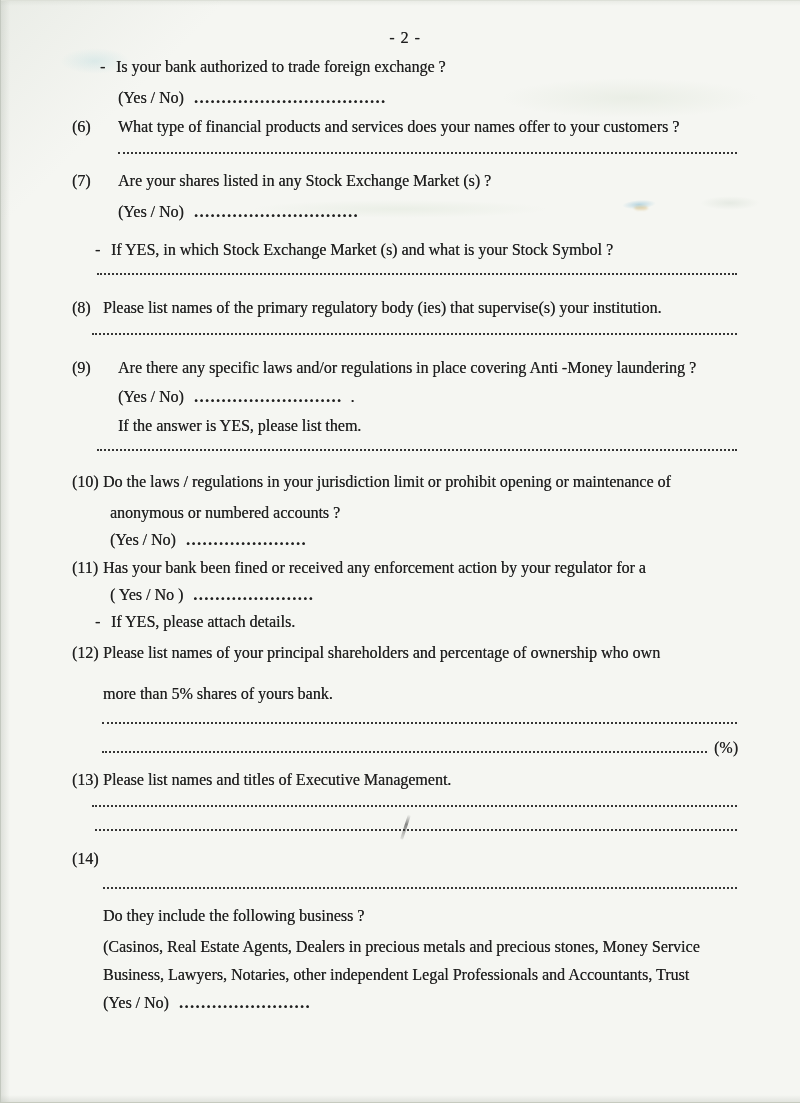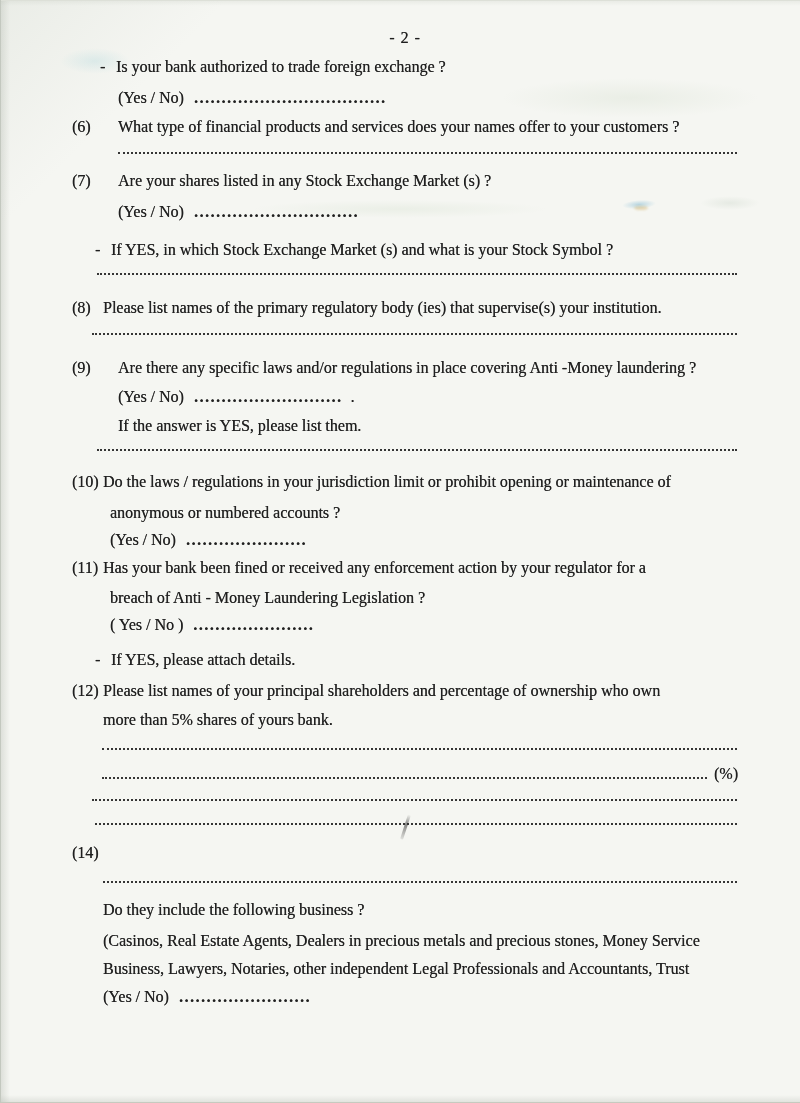--- a/index.html
+++ b/index.html
@@ -147,44 +147,45 @@
   </div>
   <div class="row ind-c ans" style="margin-top:1px">
     <span>(Yes / No)</span>
     <span class="dots">......................</span>
   </div>
 
   <div class="row ind-b" style="margin-top:2px">
     <span class="qnum">(11)</span>
     <span>Has your bank been fined or received any enforcement action by your regulator for a</span>
   </div>
-  <div class="row ind-c" style="margin-top:4px">
-    <span>breach of Anti - Money Laundering Legislation ?</span>
-  </div>
   <div class="row ind-c ans" style="margin-top:1px">
     <span>( Yes / No )</span>
     <span class="dots">......................</span>
   </div>
-  <div class="row sub2" style="margin-top:9px">
+  <div class="row sub2" style="margin-top:1px">
     <span class="dash">-</span><span>If YES, please attach details.</span>
   </div>
 
   <div class="row ind-b" style="margin-top:5px">
     <span class="qnum">(12)</span>
     <span>Please list names of your principal shareholders and percentage of ownership who own</span>
   </div>
-  <div class="row ind-b" style="margin-top:3px">
+  <div class="row ind-b" style="margin-top:15px">
     <span>more than 5% shares of yours bank.</span>
   </div>
   <div class="dotline ml30" style="margin-top:12px"></div>
   <div class="pct-row ml30" style="margin-top:11px">
     <div class="pct-dots"></div>
     <span>(%)</span>
   </div>
 
+  <div class="row ind-b" style="margin-top:6px">
+    <span class="qnum">(13)</span>
+    <span>Please list names and titles of Executive Management.</span>
+  </div>
   <div class="dotline ml20" style="margin-top:9px"></div>
   <div class="dotline ml23" style="margin-top:19px"></div>
 
   <div class="row ind-b" style="margin-top:15px">
     <span class="qnum">(14)</span>
   </div>
   <div class="dotline ml31" style="margin-top:12px"></div>
   <div class="row ind-b" style="margin-top:14px">
     <span>Do they include the following business ?</span>
   </div>

